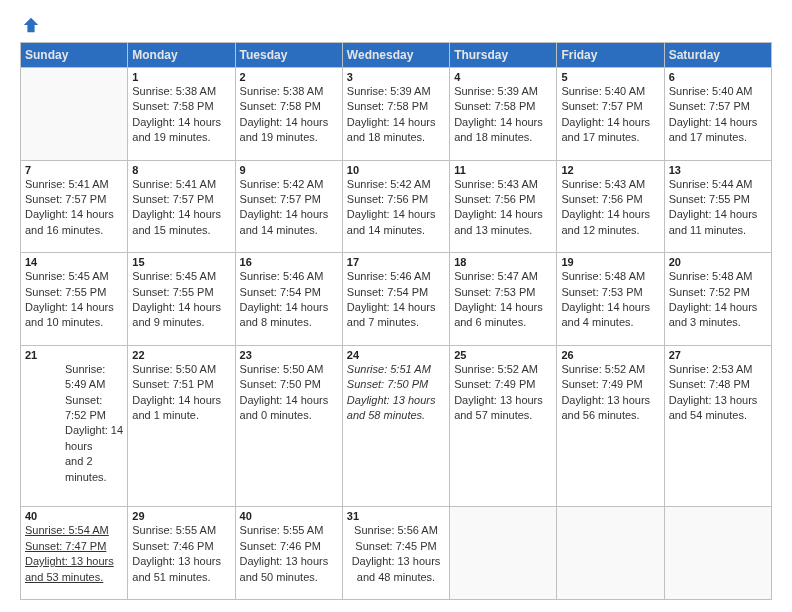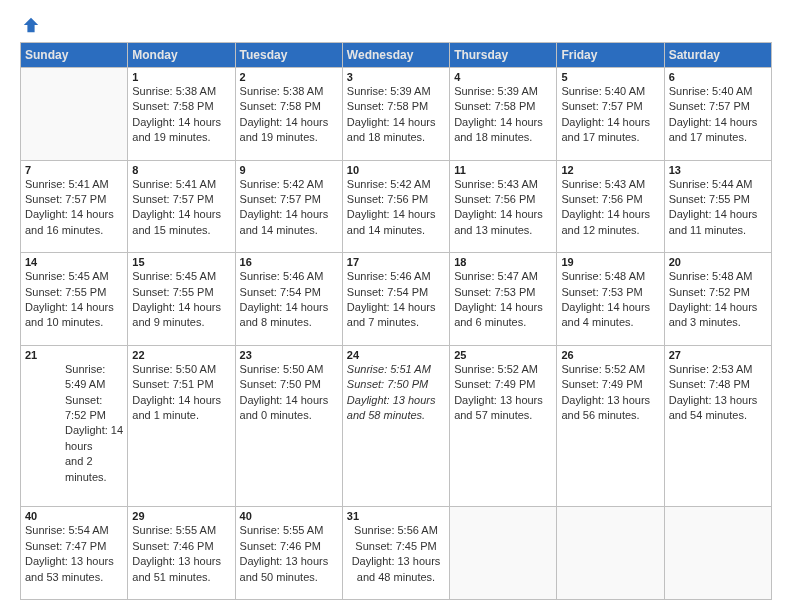--- a/index.html
+++ b/index.html
@@ -326,21 +326,21 @@
             <div class="day-number">27</div>
             <div class="day-info" style="white-space: pre-line;">Sunrise: 2:53 AM
 Sunset: 7:48 PM
 Daylight: 13 hours
 and 54 minutes.</div>
           </td>
         </tr>
         <tr>
           <td>
             <div class="day-number">40</div>
-            <div class="day-info" style="white-space: pre-line;">Sunrise: 5:54 AM
+            <div class="day-info" style="white-space: pre-line; text-decoration: underline;">Sunrise: 5:54 AM
 Sunset: 7:47 PM
 Daylight: 13 hours
 and 53 minutes.</div>
           </td>
           <td>
             <div class="day-number">29</div>
             <div class="day-info" style="white-space: pre-line;">Sunrise: 5:55 AM
 Sunset: 7:46 PM
 Daylight: 13 hours
 and 51 minutes.</div>

